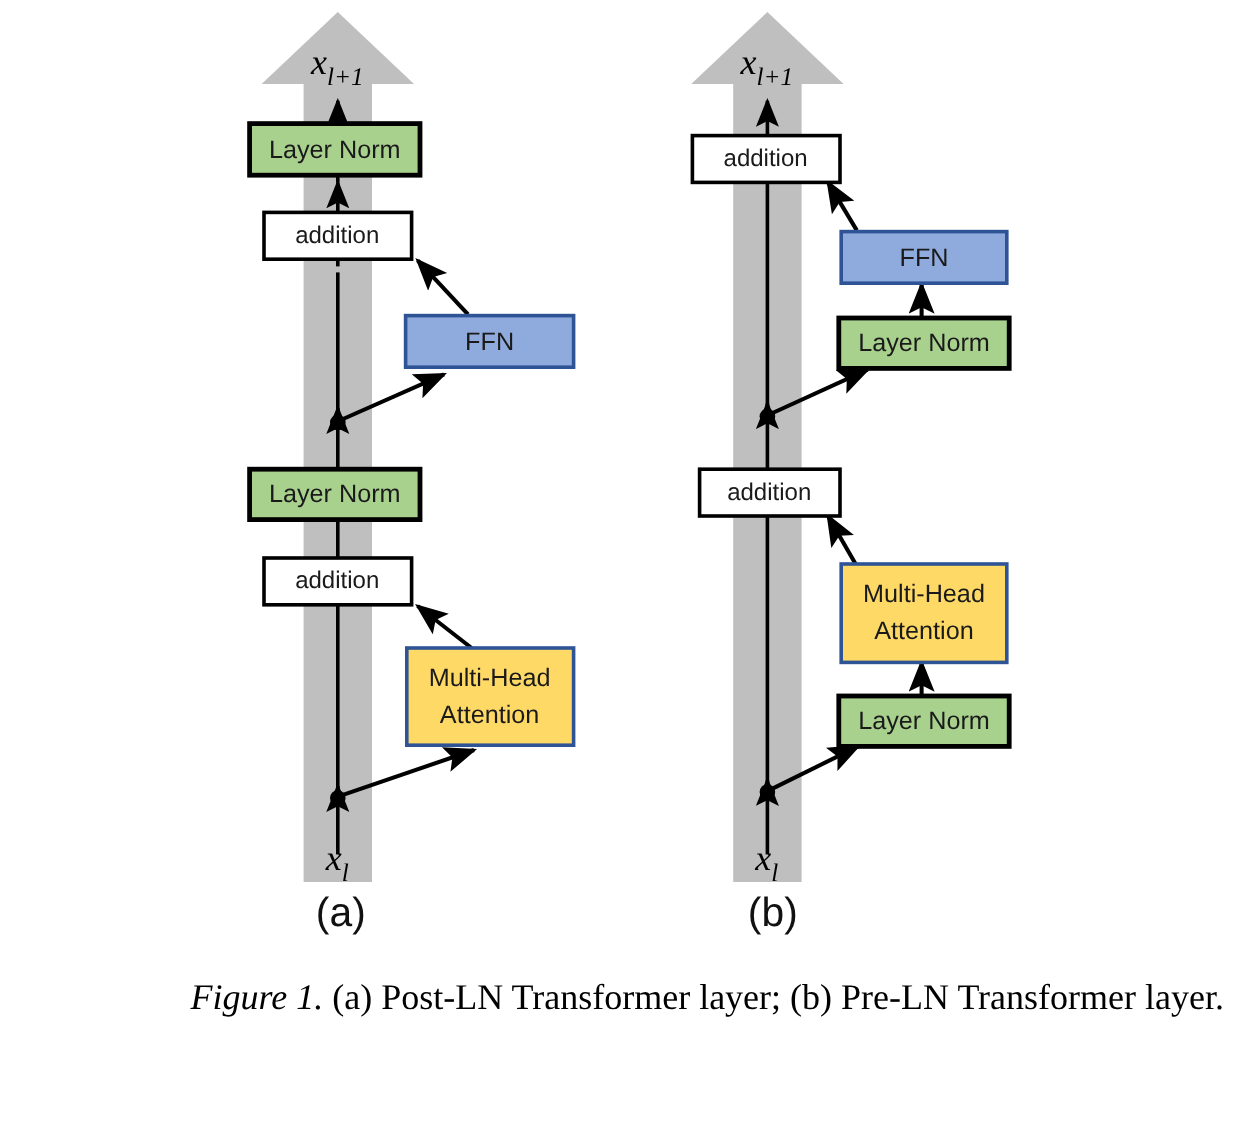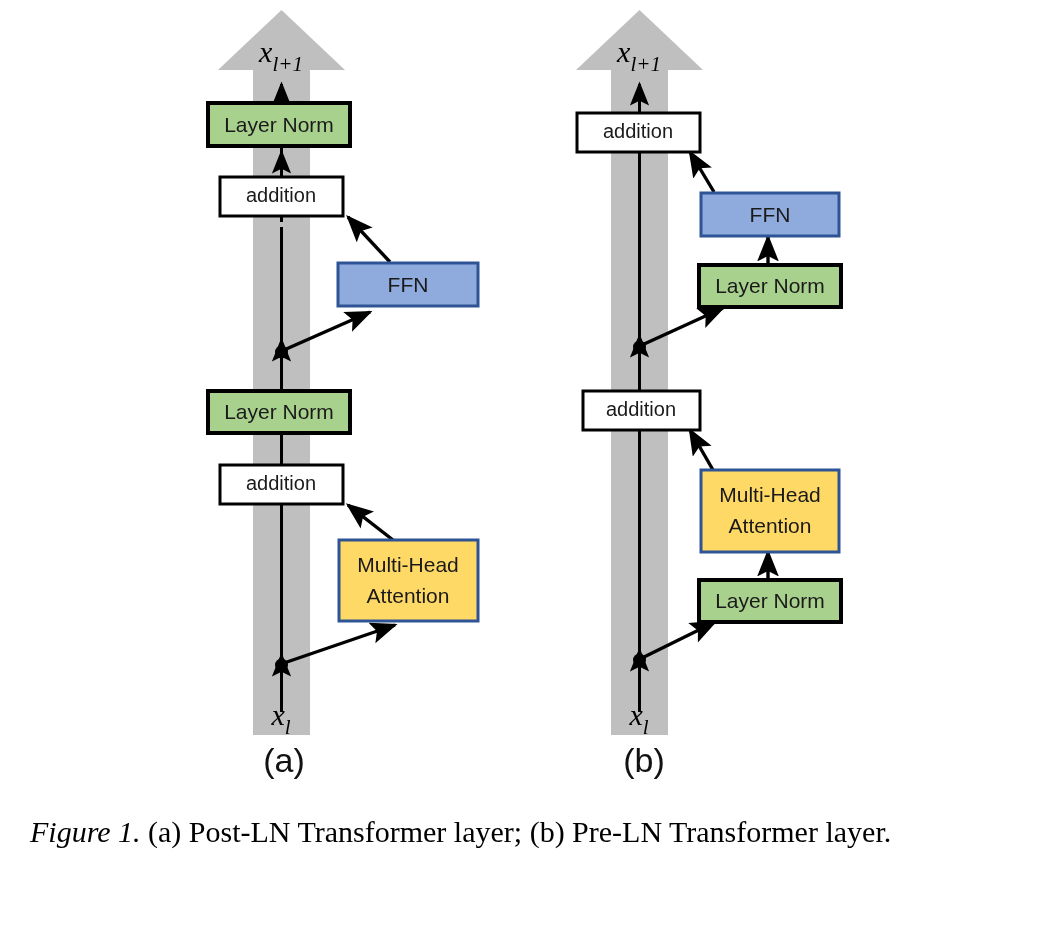--- a/index.html
+++ b/index.html
@@ -38,20 +38,21 @@
 
   .caption{
     position:absolute;
     left:30px;
     top:812px;
     width:990px;
     font-family:"Liberation Serif", serif;
     font-size:30px;
     line-height:1.33;
     color:#000000;
+    text-align:right;
   }
   .caption i{font-style:italic;}
 </style>
 </head>
 <body>
 
 <div id="figure-root">
 
   <svg class="diagram" viewBox="0 0 1046 800">
     <defs>

